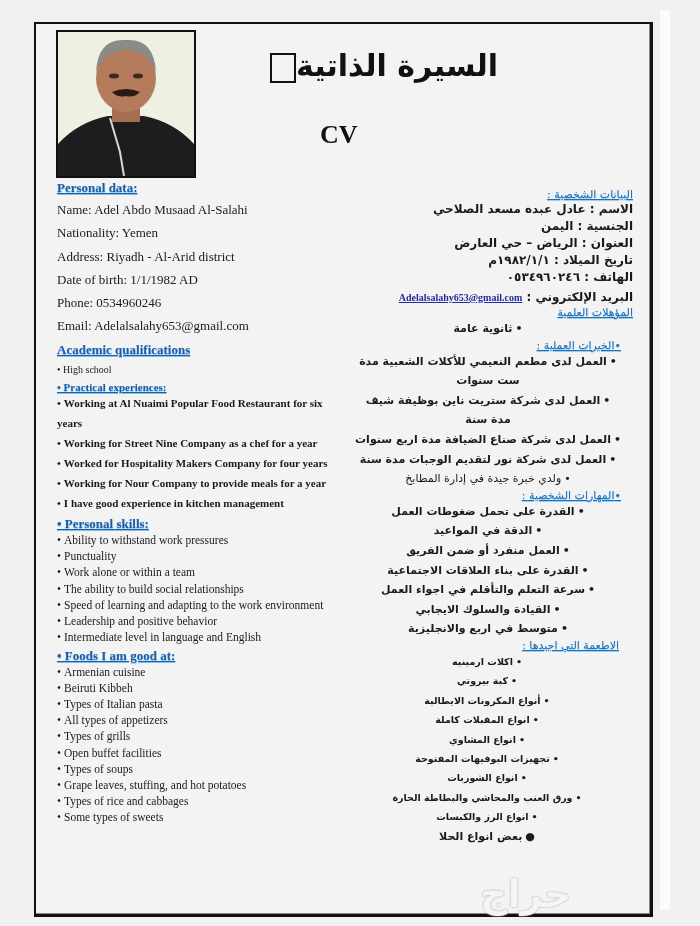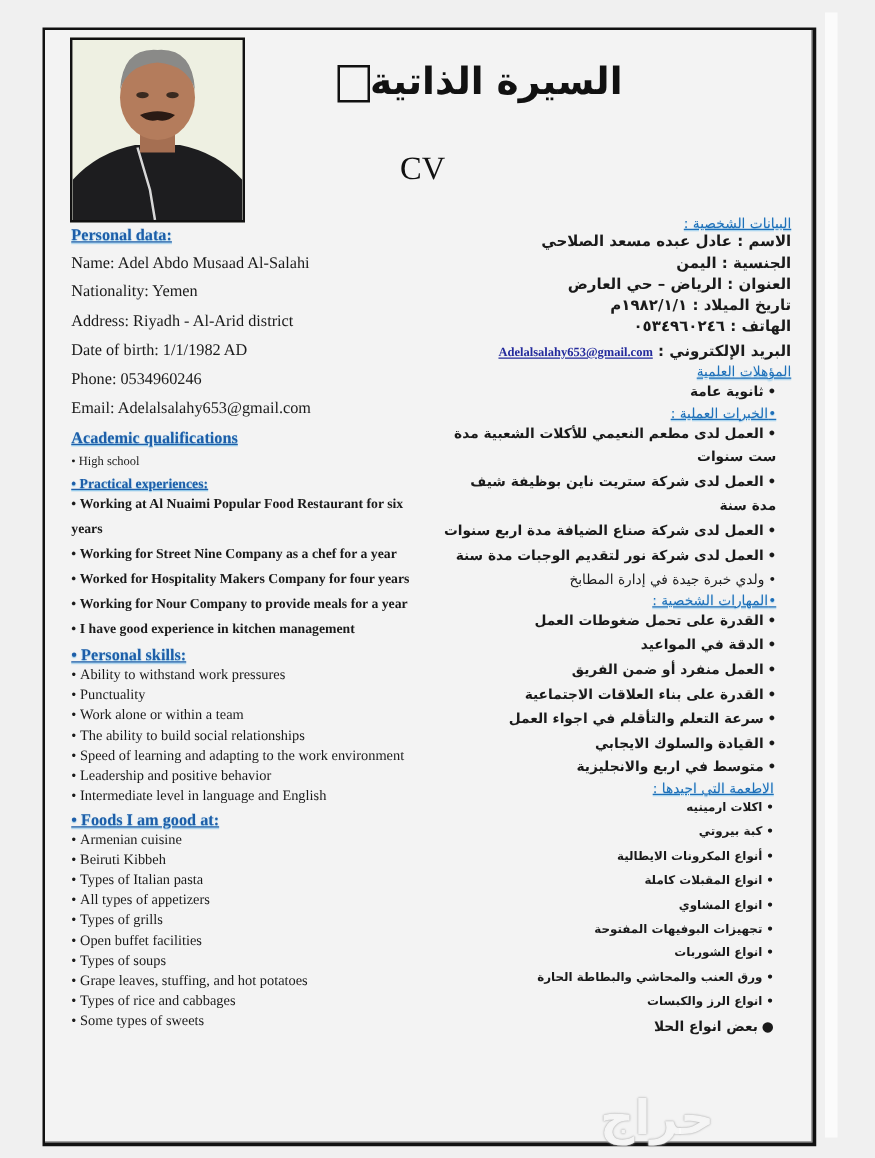--- a/index.html
+++ b/index.html
@@ -15,34 +15,34 @@
     }
     .photo {
       position:absolute; left:56px; top:30px; width:136px; height:144px;
       border:2px solid #111; background:#f2f4e6; overflow:hidden;
     }
     .title-ar {
       position:absolute; left:238px; top:48px; width:260px; text-align:right;
       direction:rtl; font-family:"DejaVu Sans", sans-serif; font-weight:bold; font-size:30px; color:#111;
     }
     .title-box { display:inline-block; width:22px; height:26px; border:2px solid #111; vertical-align:middle; margin-left:2px; }
-    .cv { position:absolute; left:320px; top:120px; font-size:26px; font-weight:normal; color:#111; }
+    .cv { position:absolute; left:320px; top:120px; font-size:26px; font-weight:bold; color:#111; }
     .left { position:absolute; left:57px; top:180px; width:290px; }
     .h-en { color:#1e5ea8; font-weight:bold; font-size:13px; text-decoration:underline; text-shadow:0 1px 1px #7fc0e8; }
     .h-en.small { font-size:11px; }
     .p-row { font-size:13px; height:23.3px; line-height:23.3px; }
     .list { margin:0; padding:0; list-style:none; }
     .list li { font-size:11.5px; line-height:16.2px; }
     .list.bold li { font-weight:bold; font-size:11px; line-height:20px; }
     .list li .b { margin-right:3px; }
-    .right { position:absolute; left:355px; top:172px; width:278px; direction:rtl; text-align:right; font-family:"DejaVu Sans", sans-serif; }
+    .right { position:absolute; left:355px; top:188px; width:278px; direction:rtl; text-align:right; font-family:"DejaVu Sans", sans-serif; }
     .h-ar { color:#1e6fb8; font-size:11px; text-decoration:underline; text-shadow:0 1px 1px #9ccfee; }
     .ar-row { font-size:12px; font-weight:bold; line-height:17px; }
     .ar-list { margin:0; padding:0; list-style:none; }
-    .ar-list li { font-size:11px; font-weight:bold; line-height:19.6px; }
+    .ar-list li { font-size:11px; font-weight:bold; line-height:19.6px;text-align:center; }
     .ar-list.f li { font-size:9.5px; line-height:19.4px; }
     .ar-list li .b { margin-left:3px; }
     .email-link { color:#232a9c; text-decoration:underline; font-family:"Liberation Serif", serif; font-size:10px; font-weight:bold;text-align:right; }
     .watermark {
       position:absolute; left:480px; top:872px; font-family:"DejaVu Sans", sans-serif; font-size:38px; font-weight:bold;
       color:rgba(255,255,255,0.85); text-shadow:0 0 2px #bbb, 0 0 1px #999; direction:rtl;
     }
   </style>
 </head>
 <body>

